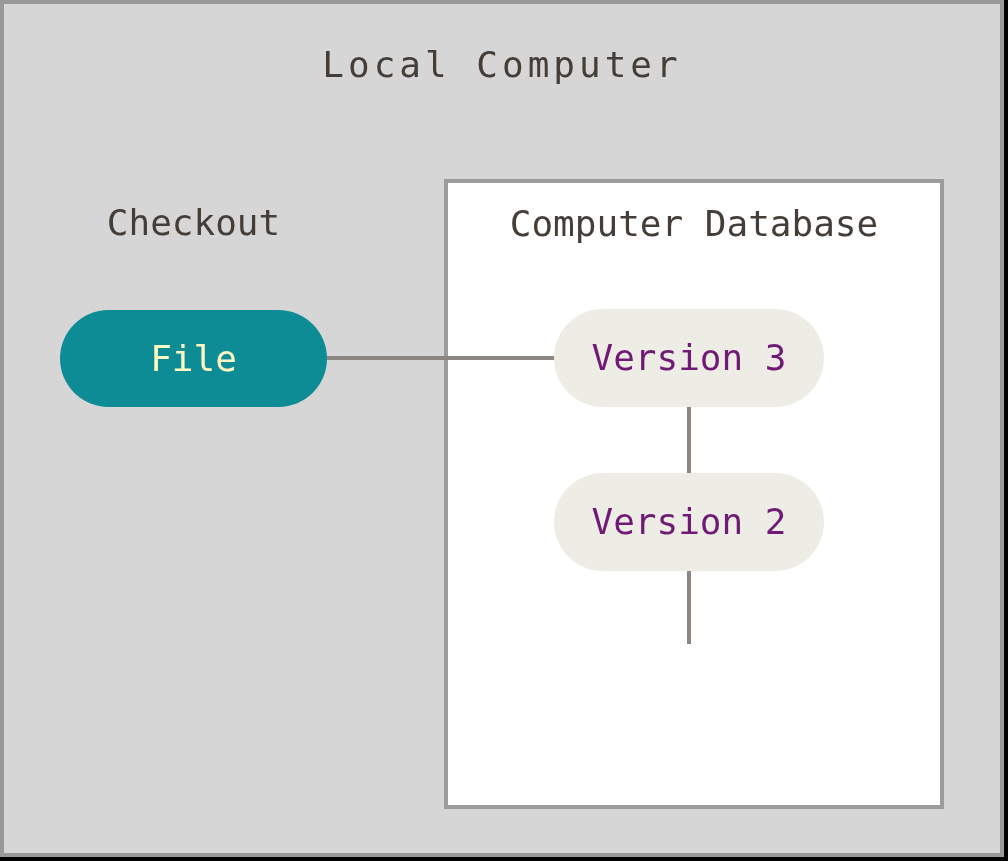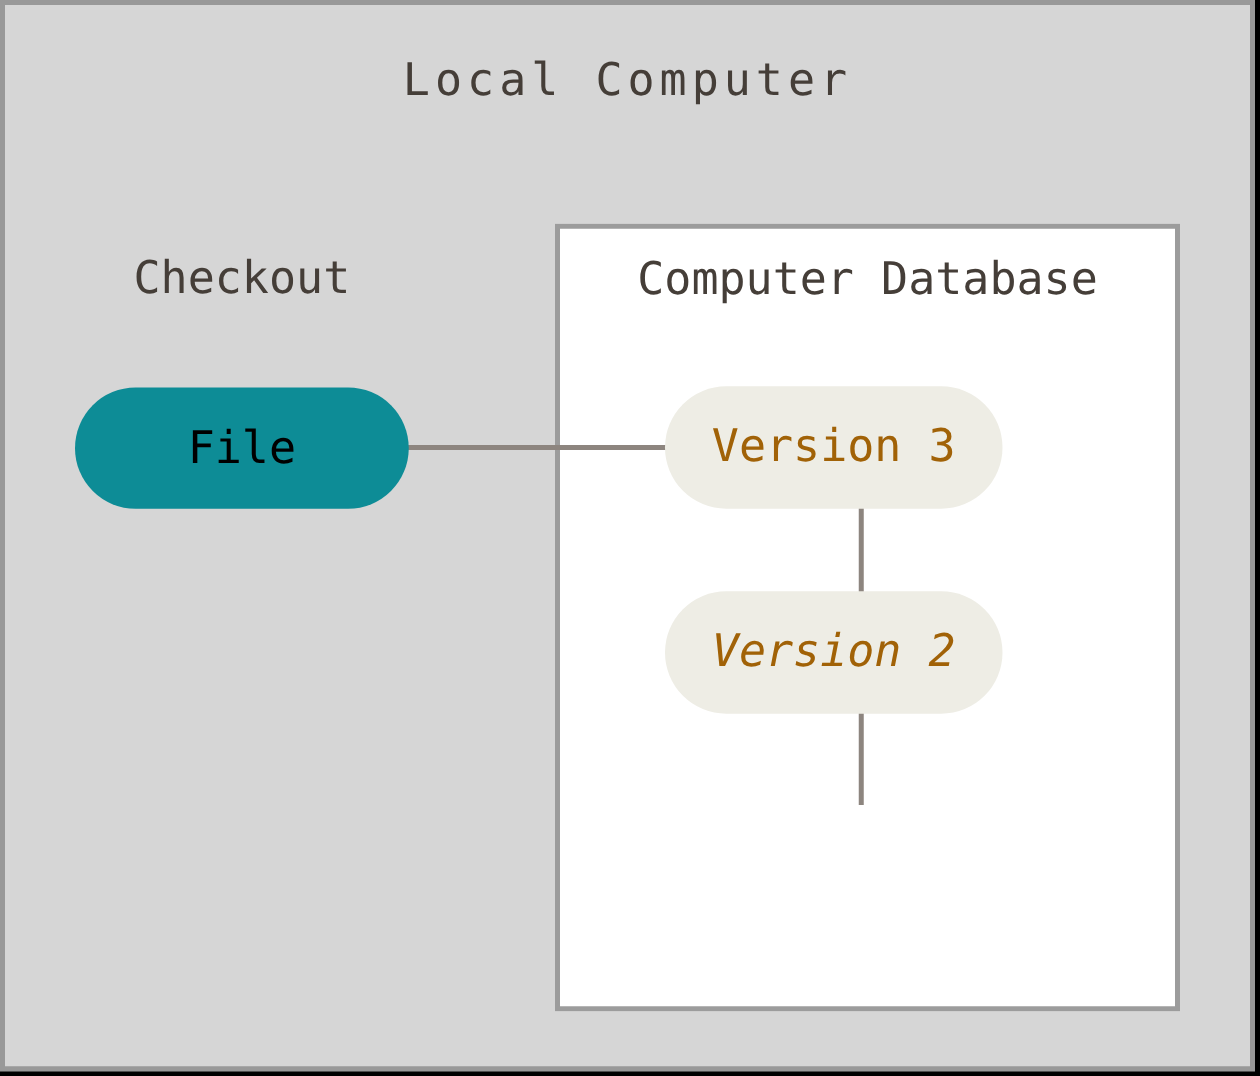--- a/index.html
+++ b/index.html
@@ -61,30 +61,30 @@
     line-height: 98px;
     z-index: 2;
   }
   .file-pill {
     left: 56px;
     top: 306px;
     width: 267px;
     height: 97px;
     line-height: 97px;
     background: #0d8c96;
-    color: #000000;
+    color: #fef9c3;
   }
   .version-pill {
-    left: 528px;
+    left: 550px;
     width: 270px;
     background: #eeede5;
-    color: #a16207;
+    color: #701a75;
   }
   .v3 { top: 305px; }
-  .v2 { top: 469px; font-style: italic; }
+  .v2 { top: 469px; }
   .v1 { top: 636px; }
   .connector {
     background: #8d857f;
     z-index: 1;
   }
   .conn-h {
     left: 320px;
     top: 352px;
     width: 235px;
     height: 4px;

